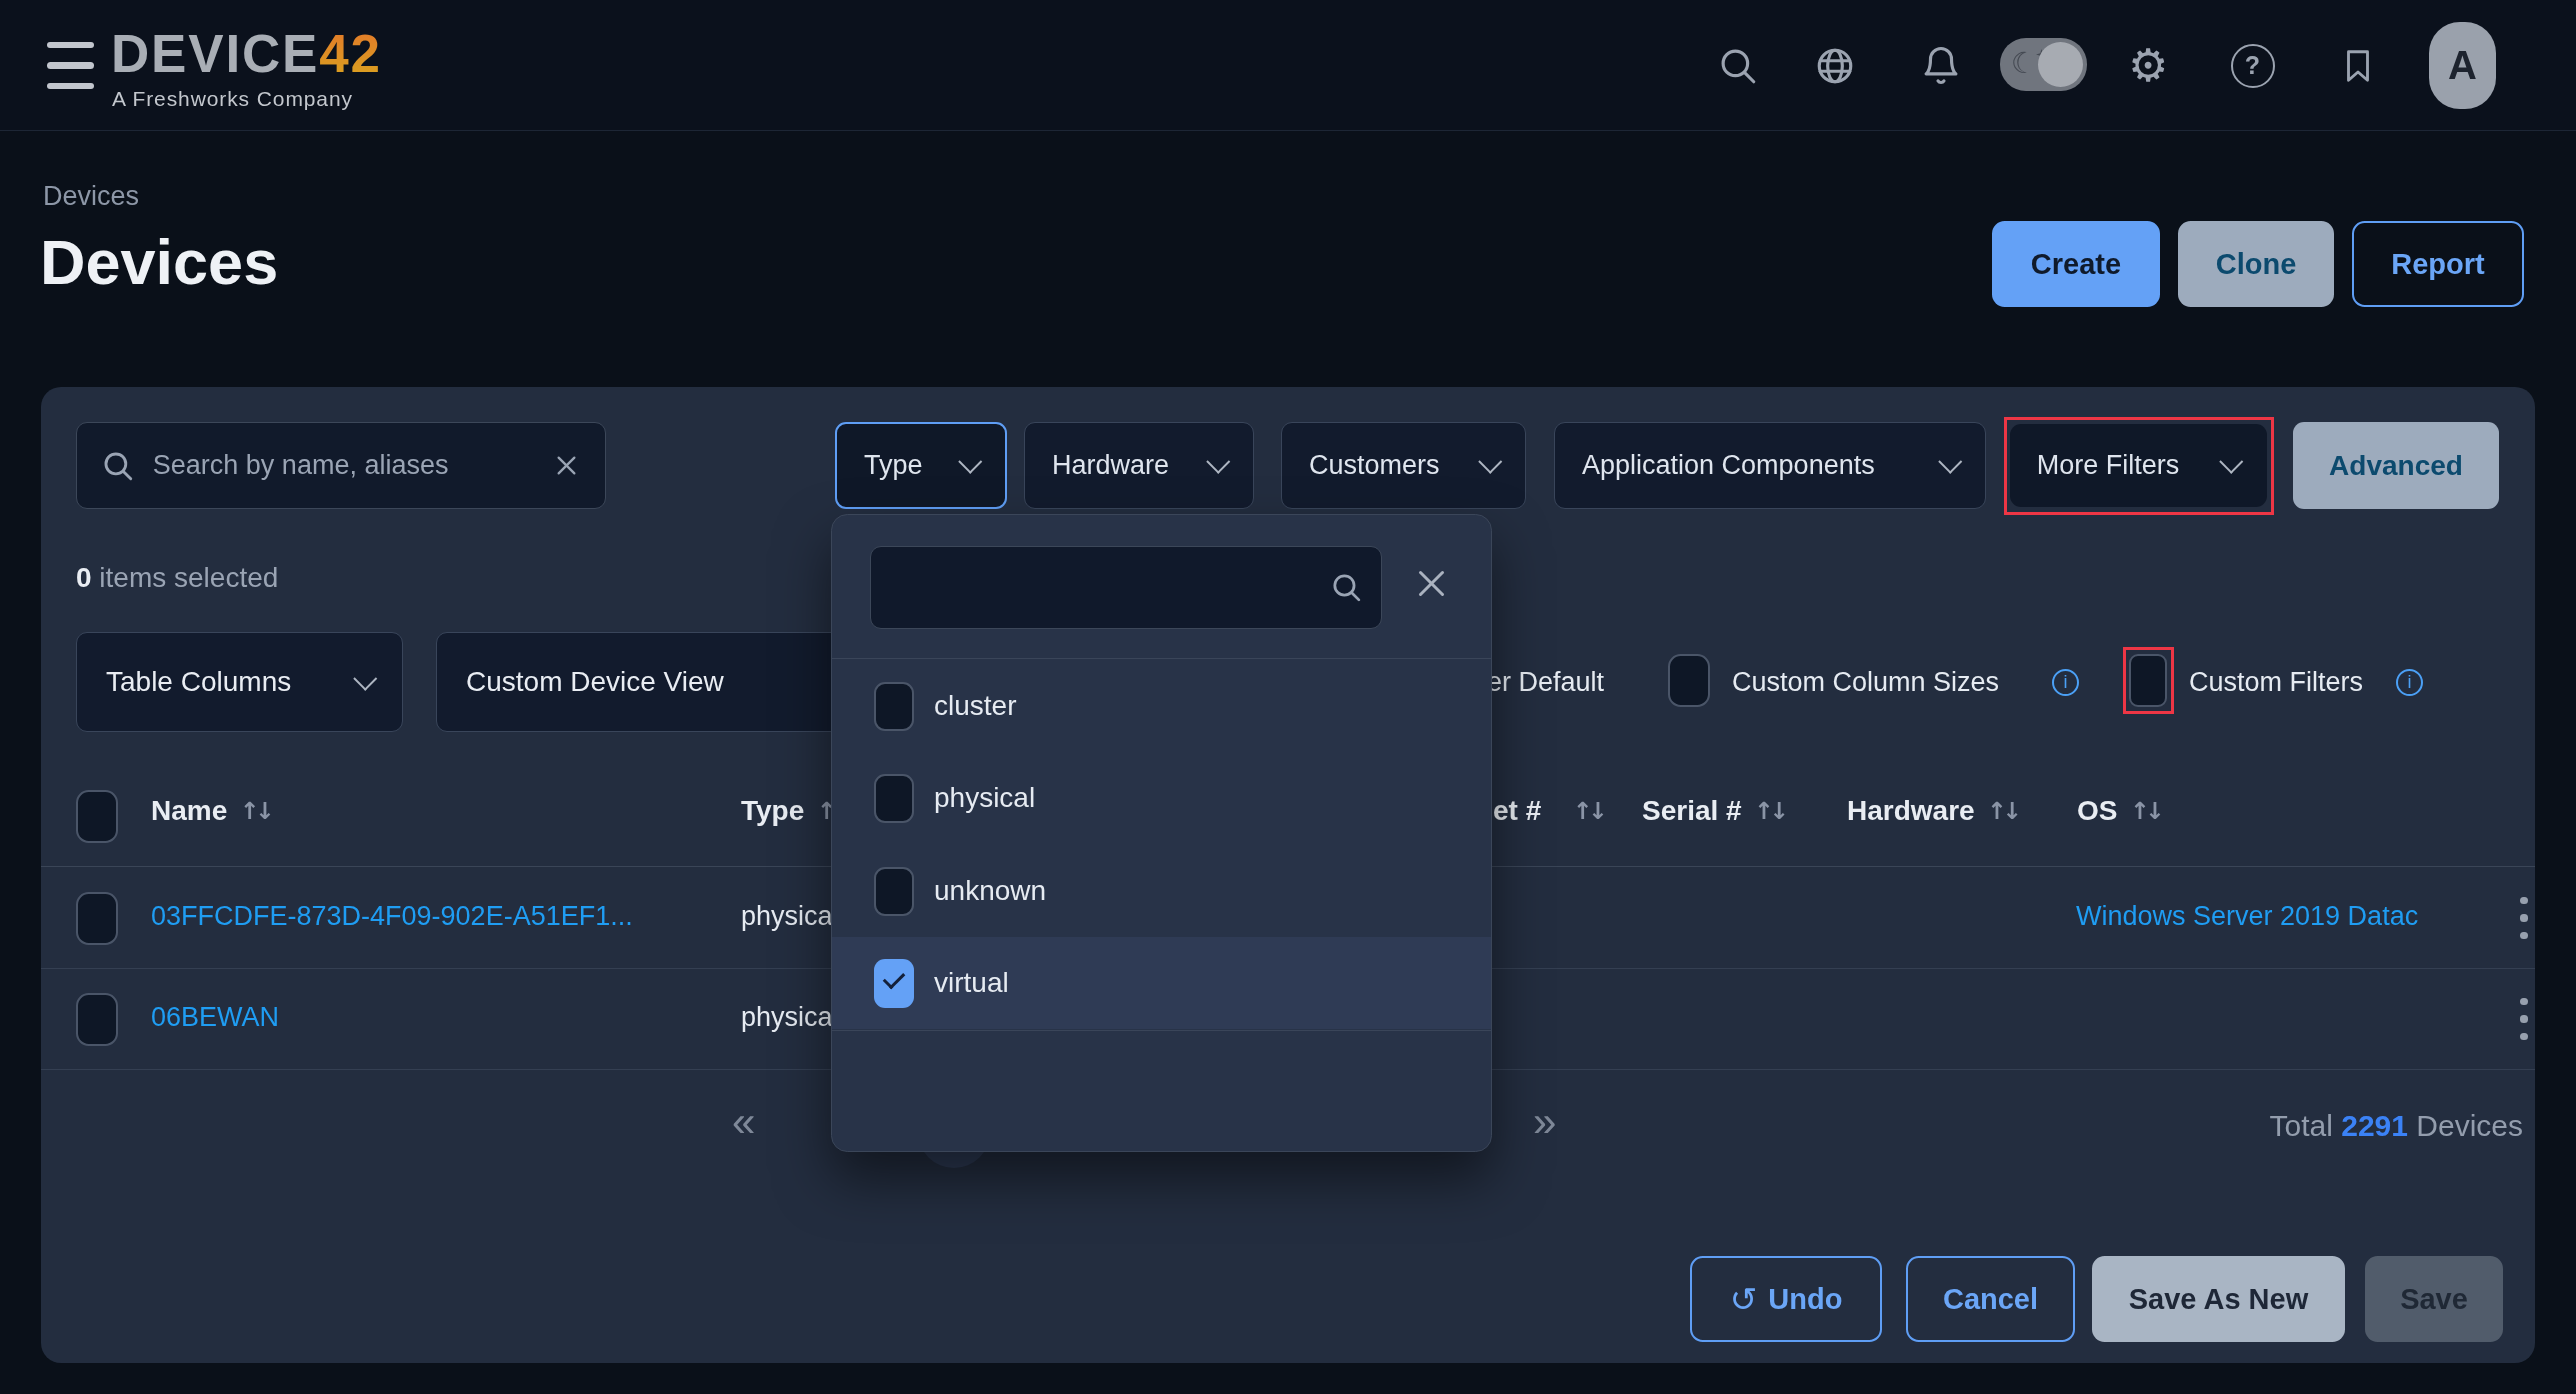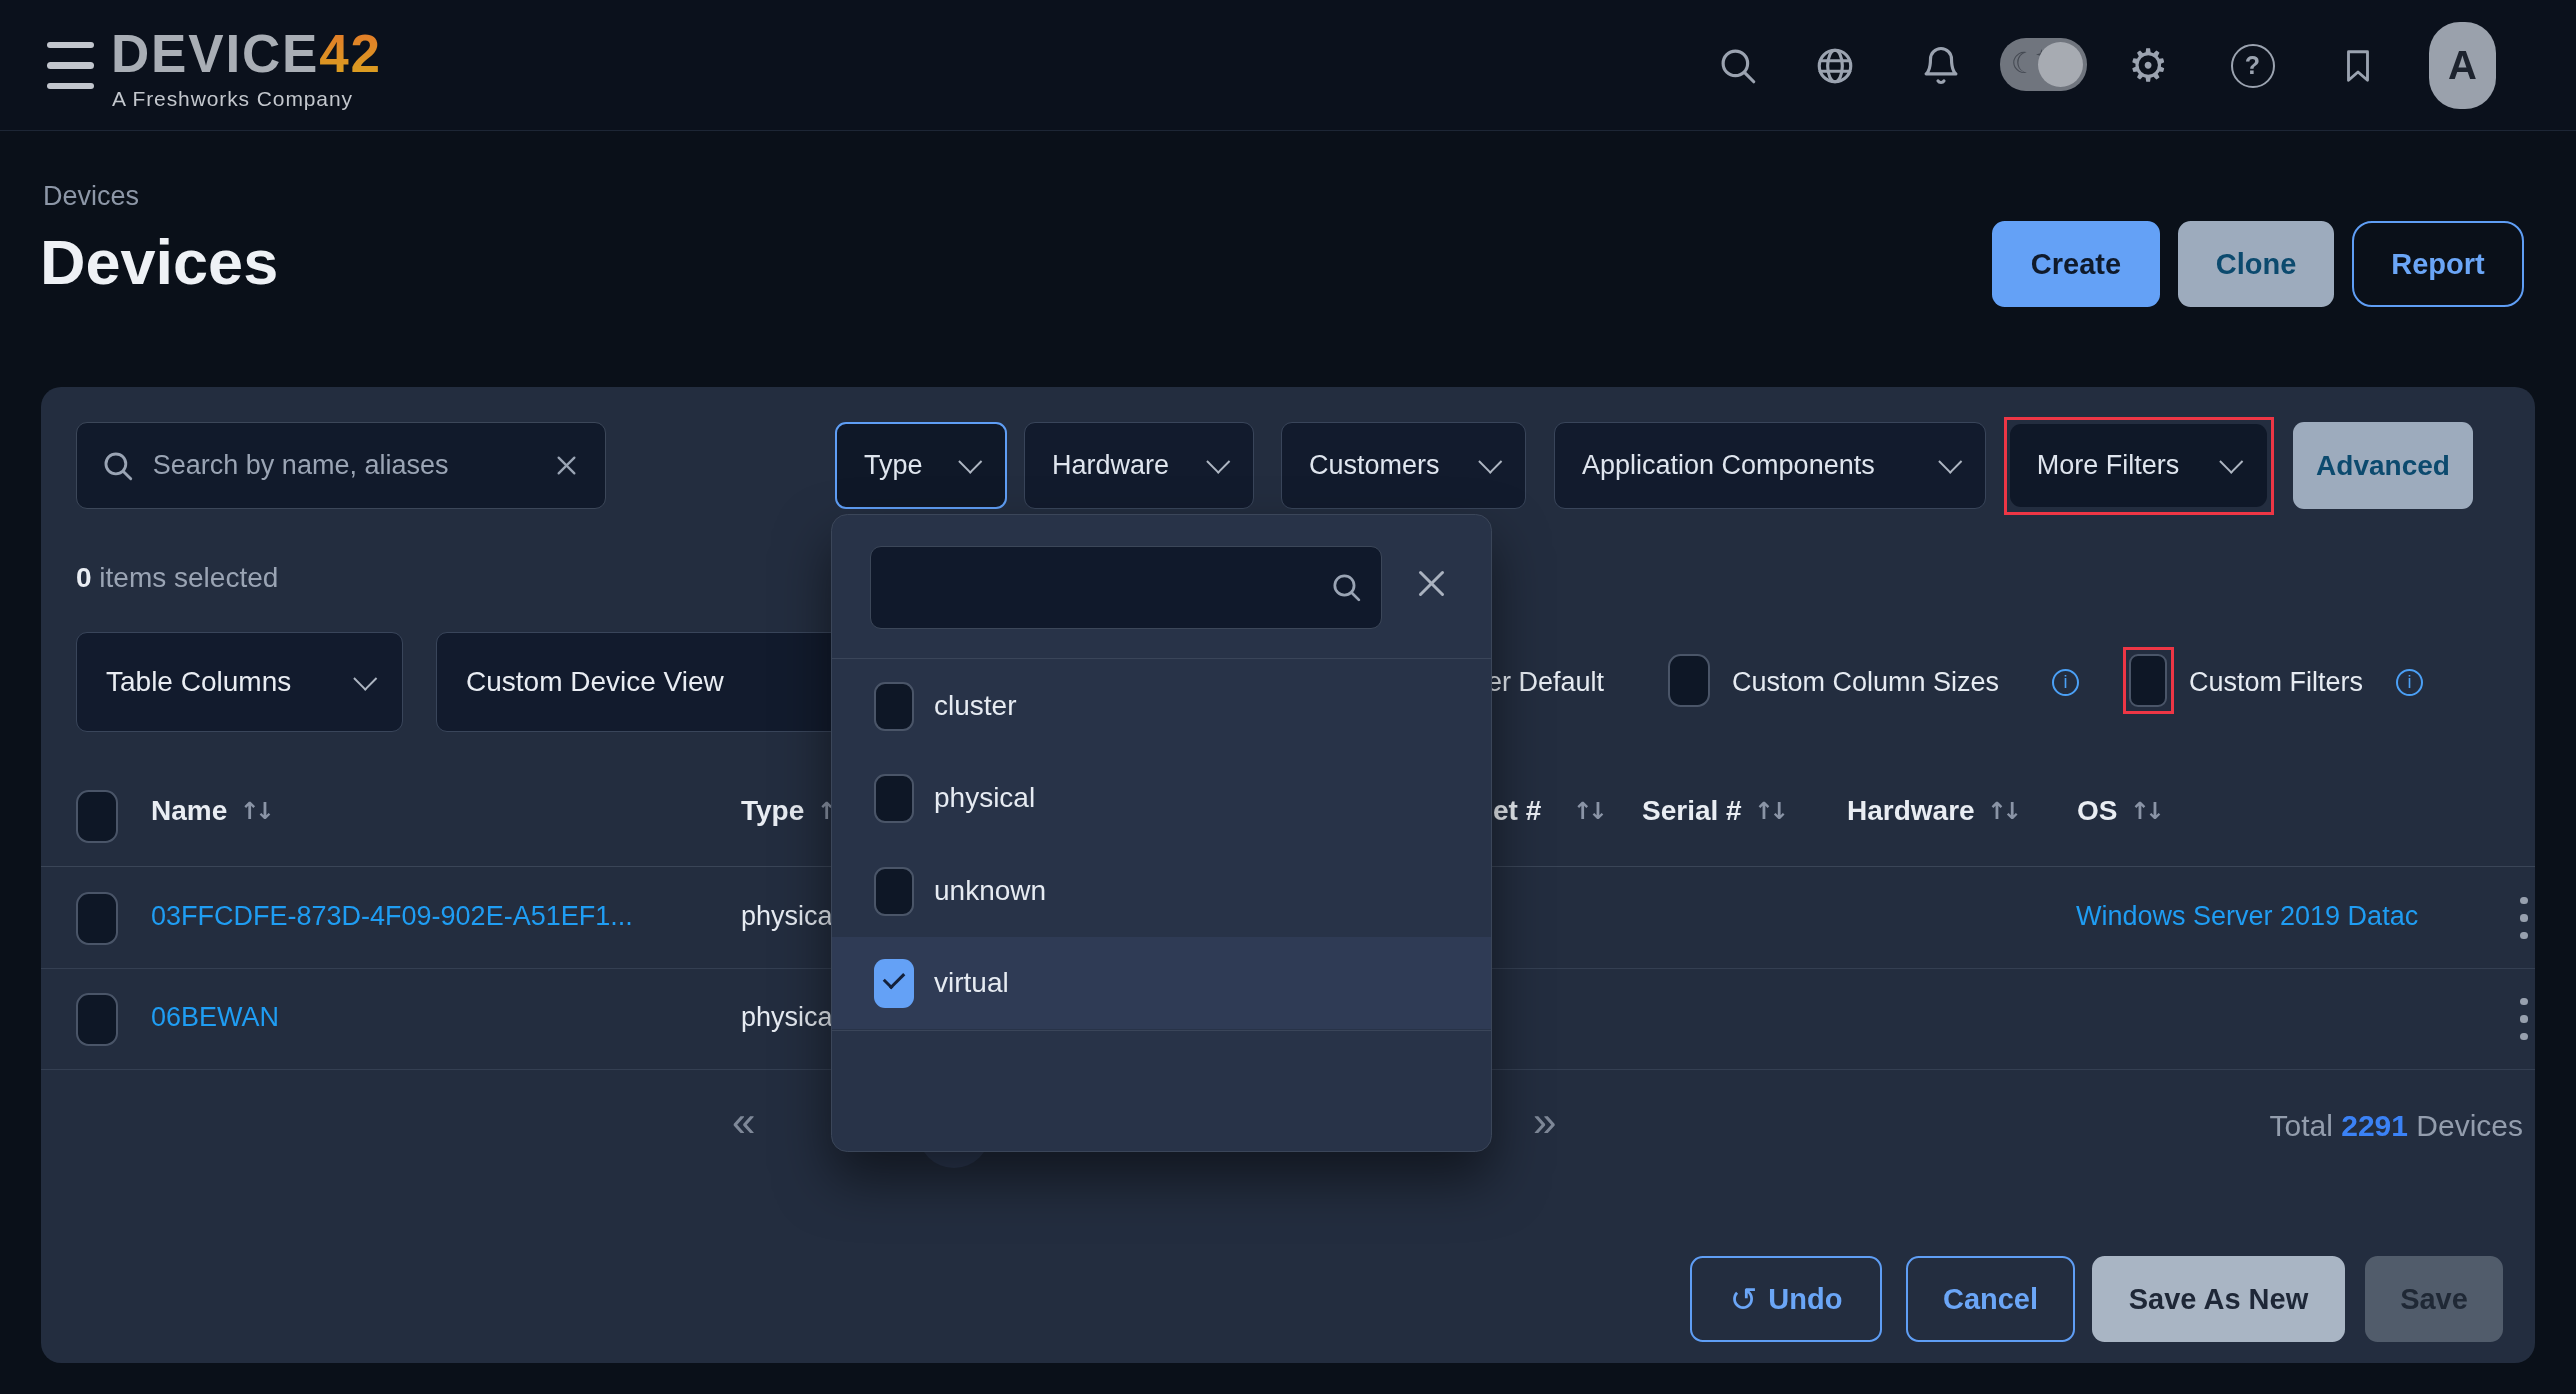--- a/index.html
+++ b/index.html
@@ -130,21 +130,21 @@
     <div class="avatar">
         <span>A</span>
       </div>
   </div>
 
   <div class="crumb">Devices</div>
   <div class="title">Devices</div>
 
   <div class="btn btn-blue abs" style="left:1992px;top:221px;width:168px;height:86px;font-size:29px;">Create</div>
   <div class="btn btn-gray abs" style="left:2178px;top:221px;width:156px;height:86px;font-size:29px;">Clone</div>
-  <div class="btn btn-outline abs" style="left:2352px;top:221px;width:172px;height:86px;font-size:29px;border-radius:20px;">Report</div>
+  <div class="btn btn-outline abs" style="left:2352px;top:221px;width:172px;height:86px;font-size:29px;">Report</div>
 
   <div class="panel"></div>
 
   <div class="search-wrap">
     <svg width="34" height="34" viewBox="0 0 24 24" style="margin-left:23.5px;flex:none;">
         <circle cx="10.5" cy="10.5" r="7"></circle>
         <line x1="15.8" y1="15.8" x2="21" y2="21"></line>
       </svg>
     <input value="" placeholder="Search by name, aliases" style="">
     <svg width="27" height="27" viewBox="0 0 24 24" style="margin-right:25px;flex:none;cursor:pointer;">
@@ -168,21 +168,21 @@
   <div class="filter-btn" style="left:1554px;width:432px;">
     <span>Application Components</span>
       <span class="chev"></span>
   </div>
   <div class="redbox abs" style="left:2004px;top:417px;width:270px;height:98px;z-index:10;">
     <div class="filter-btn" style="left:2.7px;top:3.6px;width:257px;height:83px;border:none;background:#0f1828;">
       <span>More Filters</span>
         <span class="chev"></span>
     </div>
   </div>
-  <div class="btn btn-gray abs" style="left:2293px;top:422px;width:180px;height:87px;font-size:28px;border-radius:11px;">Advanced</div>
+  <div class="btn btn-gray abs" style="left:2293px;top:422px;width:206px;height:87px;font-size:28px;border-radius:11px;">Advanced</div>
 
   <div class="sel-line"><b>0</b> <span>items selected</span></div>
 
   <div class="ctl-btn" style="left:76px;width:327px;">
     <span>Table Columns</span>
       <span class="chev"></span>
   </div>
   <div class="ctl-btn" style="left:436px;width:507px;">
     <span>Custom Device View</span>
   </div>

